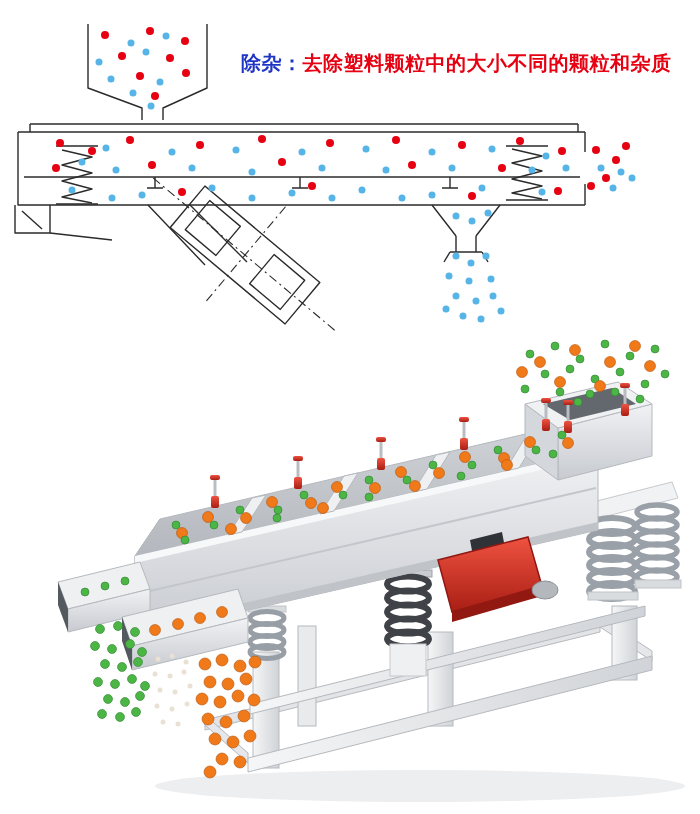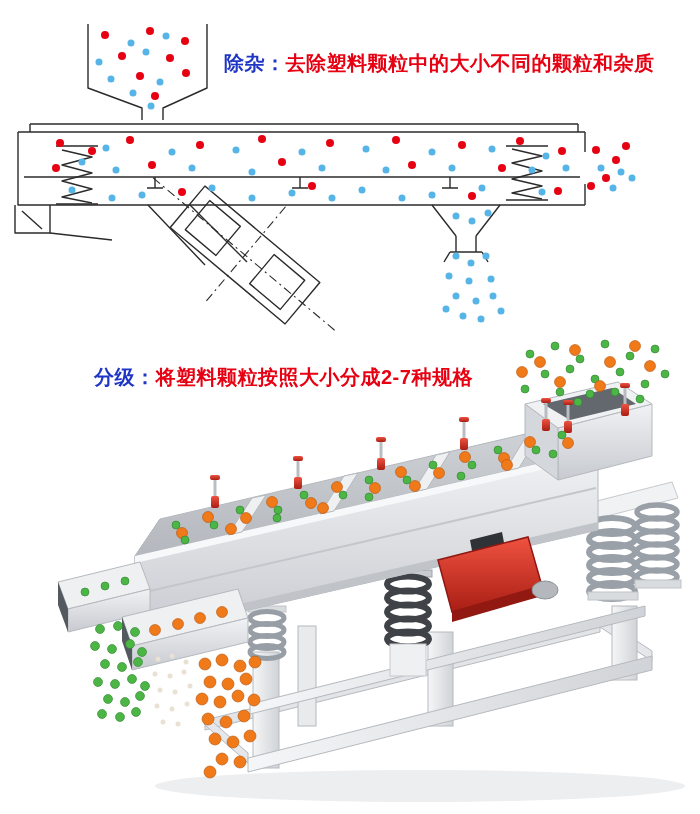--- a/index.html
+++ b/index.html
@@ -5,21 +5,21 @@
   html,body{margin:0;padding:0;background:#ffffff;}
   #stage{
     position:relative;width:700px;height:814px;background:#ffffff;overflow:hidden;
     font-family:"Liberation Sans","DejaVu Sans",sans-serif;
   }
   .layer{position:absolute;left:0;}
   .label{
     position:absolute;font-size:20px;font-weight:700;white-space:nowrap;
     letter-spacing:0.5px;
   }
-  .label .prefix{color:var(--label-prefix,#1f35c5);}
+  .label .prefix{color:var(--label-prefix,#1f35c5);margin-left:17px;}
   .label .text{color:var(--label-text,#e60012);}
   
   .pr{fill:var(--particle-red,#e60012);}
   .pb{fill:var(--particle-blue,#56b4e6);}
   .po{fill:var(--particle-orange,#f0791a);stroke:#b4540c;stroke-width:0.6;}
   .pg{fill:var(--particle-green,#4cb645);stroke:#2e8030;stroke-width:0.6;}
   .pbe{fill:var(--particle-beige,#e9e1d3);}
   
   .ln{stroke:var(--diagram-line,#2b2b2b);fill:none;stroke-width:1.4;stroke-linejoin:round;}
   .dash{stroke-dasharray:9 4 2 4;stroke-width:1.1;}
@@ -457,17 +457,14 @@
       <circle class="po" cx="250" cy="402" r="6"></circle>
         <circle class="po" cx="222" cy="425" r="6"></circle>
       <circle class="po" cx="240" cy="428" r="6"></circle>
         <circle class="po" cx="210" cy="438" r="6"></circle>
     </g>
   </svg>
 
   <div class="label" style="left:224px;top:50px">
     <span class="prefix">除杂：</span><span class="text">去除塑料颗粒中的大小不同的颗粒和杂质</span>
   </div>
-  <div class="label" style="left:94px;top:364px">
-    <span class="prefix">分级：</span><span class="text">将塑料颗粒按照大小分成2-7种规格</span>
-  </div>
 
 </div>
 
 </body></html>

